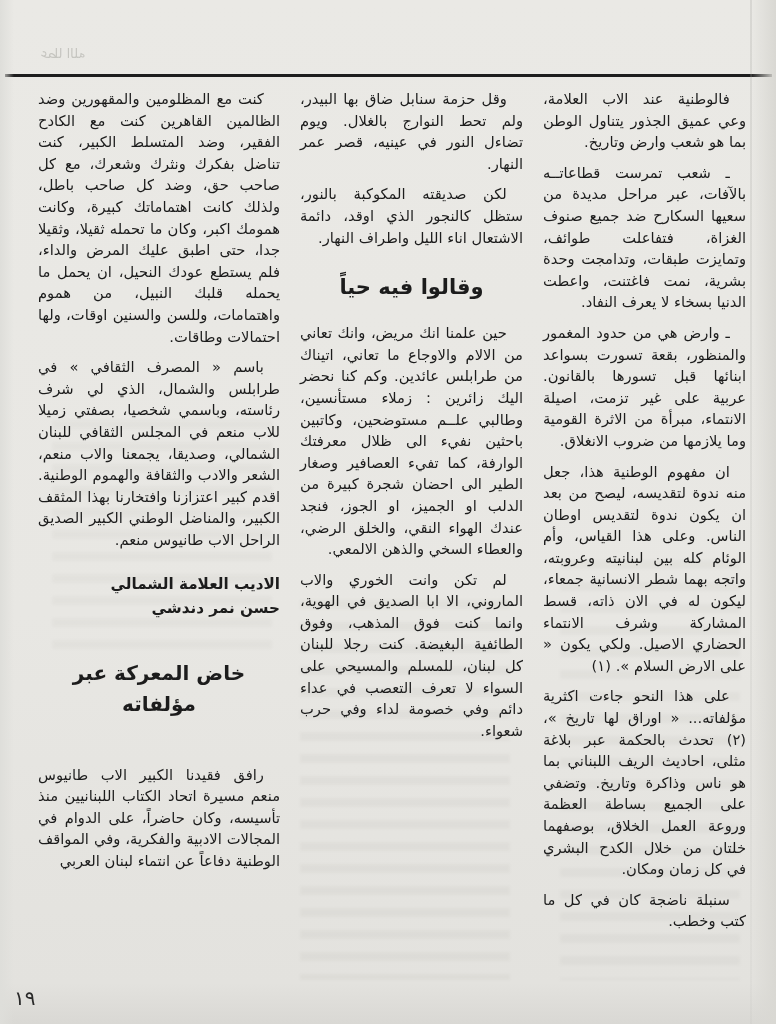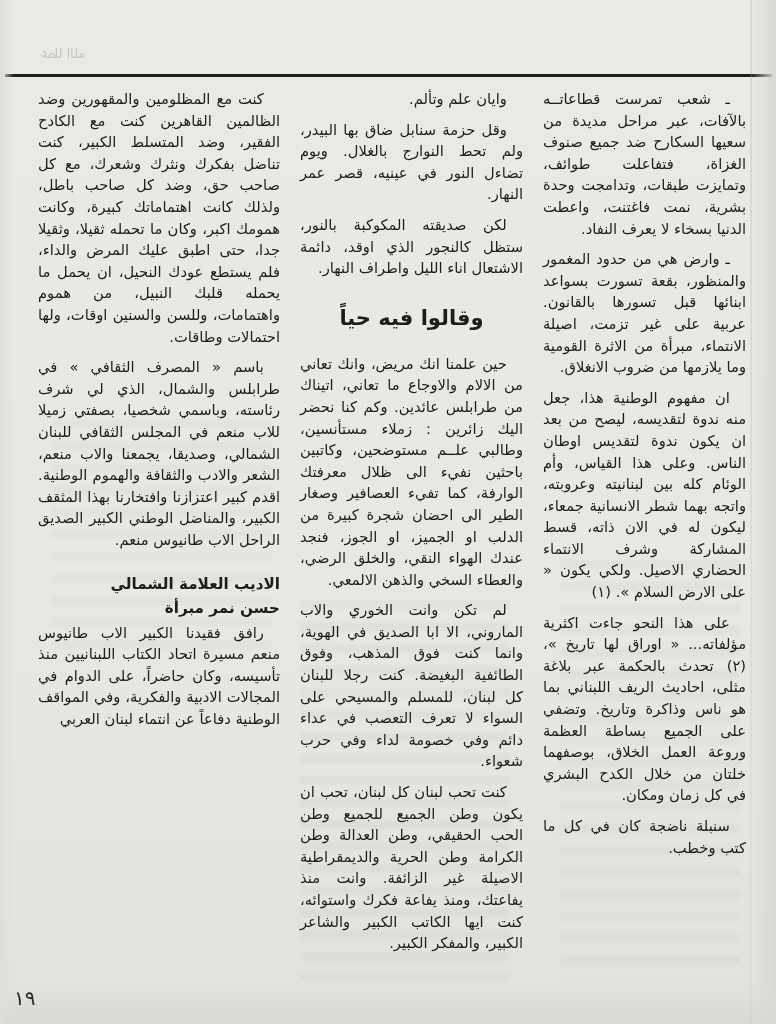--- a/index.html
+++ b/index.html
@@ -83,42 +83,42 @@
   <div class="ghost-header">عطا الله</div>
   <div class="top-rule"></div>
 
   <div class="bleed b1"></div>
   <div class="bleed b2"></div>
   <div class="bleed b3"></div>
 
   <div class="columns">
 
     <section class="col col-first">
+      <p>فالوطنية عند الاب العلامة، وعي عميق الجذور يتناول الوطن بما هو شعب وارض وتاريخ.</p>
       <p>ـ شعب تمرست قطاعاتــه بالآفات، عبر مراحل مديدة من سعيها السكارح ضد جميع صنوف الغزاة، فتفاعلت طوائف، وتمايزت طبقات، وتدامجت وحدة بشرية، نمت فاغتنت، واعطت الدنيا بسخاء لا يعرف النفاد.</p>
       <p>ـ وارض هي من حدود المغمور والمنظور، بقعة تسورت بسواعد ابنائها قبل تسورها بالقانون. عربية على غير تزمت، اصيلة الانتماء، مبرأة من الاثرة القومية وما يلازمها من ضروب الانغلاق.</p>
       <p>ان مفهوم الوطنية هذا، جعل منه ندوة لتقديسه، ليصح من بعد ان يكون ندوة لتقديس اوطان الناس. وعلى هذا القياس، وأم الوئام كله بين لبنانيته وعروبته، واتجه بهما شطر الانسانية جمعاء، ليكون له في الان ذاته، قسط المشاركة وشرف الانتماء الحضاري الاصيل. ولكي يكون « على الارض السلام ». (١)</p>
       <p>على هذا النحو جاءت اكثرية مؤلفاته... « اوراق لها تاريخ »، (٢) تحدث بالحكمة عبر بلاغة مثلى، احاديث الريف اللبناني بما هو ناس وذاكرة وتاريخ. وتضفي على الجميع بساطة العظمة وروعة العمل الخلاق، بوصفهما خلتان من خلال الكدح البشري في كل زمان ومكان.</p>
       <p>سنبلة ناضجة كان في كل ما كتب وخطب.</p>
     </section>
 
     <section class="col col-second">
-      <p>وايان علم وتألم.</p>
       <p>وقل حزمة سنابل ضاق بها البيدر، ولم تحط النوارج بالغلال. ويوم تضاءل النور في عينيه، قصر عمر النهار.</p>
       <p>لكن صديقته المكوكبة بالنور، ستظل كالنجور الذي اوقد، دائمة الاشتعال اناء الليل واطراف النهار.</p>
       <h2 class="section-heading">وقالوا فيه حياً</h2>
       <p>حين علمنا انك مريض، وانك تعاني من الالام والاوجاع ما تعاني، اتيناك من طرابلس عائدين. وكم كنا نحضر اليك زائرين : زملاء مستأنسين، وطالبي علــم مستوضحين، وكاتبين باحثين نفيء الى ظلال معرفتك الوارفة، كما تفيء العصافير وصغار الطير الى احضان شجرة كبيرة من الدلب او الجميز، او الجوز، فنجد عندك الهواء النقي، والخلق الرضي، والعطاء السخي والذهن الالمعي.</p>
       <p>لم تكن وانت الخوري والاب الماروني، الا ابا الصديق في الهوية، وانما كنت فوق المذهب، وفوق الطائفية البغيضة. كنت رجلا للبنان كل لبنان، للمسلم والمسيحي على السواء لا تعرف التعصب في عداء دائم وفي خصومة لداء وفي حرب شعواء.</p>
-      <p>كنت تحب لبنان كل لبنان، تحب ان يكون وطن الجميع للجميع وطن الحب الحقيقي، وطن العدالة وطن الكرامة وطن الحرية والديمقراطية الاصيلة غير الزائفة. وانت منذ يفاعتك، ومنذ يفاعة فكرك واستوائه، كنت ايها الكاتب الكبير والشاعر الكبير، والمفكر الكبير.</p>
     </section>
 
     <section class="col col-third">
       <p>كنت مع المظلومين والمقهورين وضد الظالمين القاهرين كنت مع الكادح الفقير، وضد المتسلط الكبير، كنت تناضل بفكرك ونثرك وشعرك، مع كل صاحب حق، وضد كل صاحب باطل، ولذلك كانت اهتماماتك كبيرة، وكانت همومك اكبر، وكان ما تحمله ثقيلا، وثقيلا جدا، حتى اطبق عليك المرض والداء، فلم يستطع عودك النحيل، ان يحمل ما يحمله قلبك النبيل، من هموم واهتمامات، وللسن والسنين اوقات، ولها احتمالات وطاقات.</p>
       <p>باسم « المصرف الثقافي » في طرابلس والشمال، الذي لي شرف رئاسته، وباسمي شخصيا، بصفتي زميلا للاب منعم في المجلس الثقافي للبنان الشمالي، وصديقا، يجمعنا والاب منعم، الشعر والادب والثقافة والهموم الوطنية. اقدم كبير اعتزازنا وافتخارنا بهذا المثقف الكبير، والمناضل الوطني الكبير الصديق الراحل الاب طانيوس منعم.</p>
       <p class="byline byline-first">الاديب العلامة الشمالي</p>
-      <p class="byline">حسن نمر مبرأة</p>
+      <p class="byline">حسن نمر دندشي</p>
+      <h1 class="article-heading"><span>خاض المعركة عبر</span><br><span>مؤلفاته</span></h1>
       <p>رافق فقيدنا الكبير الاب طانيوس منعم مسيرة اتحاد الكتاب اللبنانيين منذ تأسيسه، وكان حاضراً، على الدوام في المجالات الادبية والفكرية، وفي المواقف الوطنية دفاعاً عن انتماء لبنان العربي</p>
     </section>
 
   </div>
 
   <div class="page-number">١٩</div>
 
   <div class="edge-right"></div>
   <div class="edge-left"></div>
   <div class="crease"></div>

